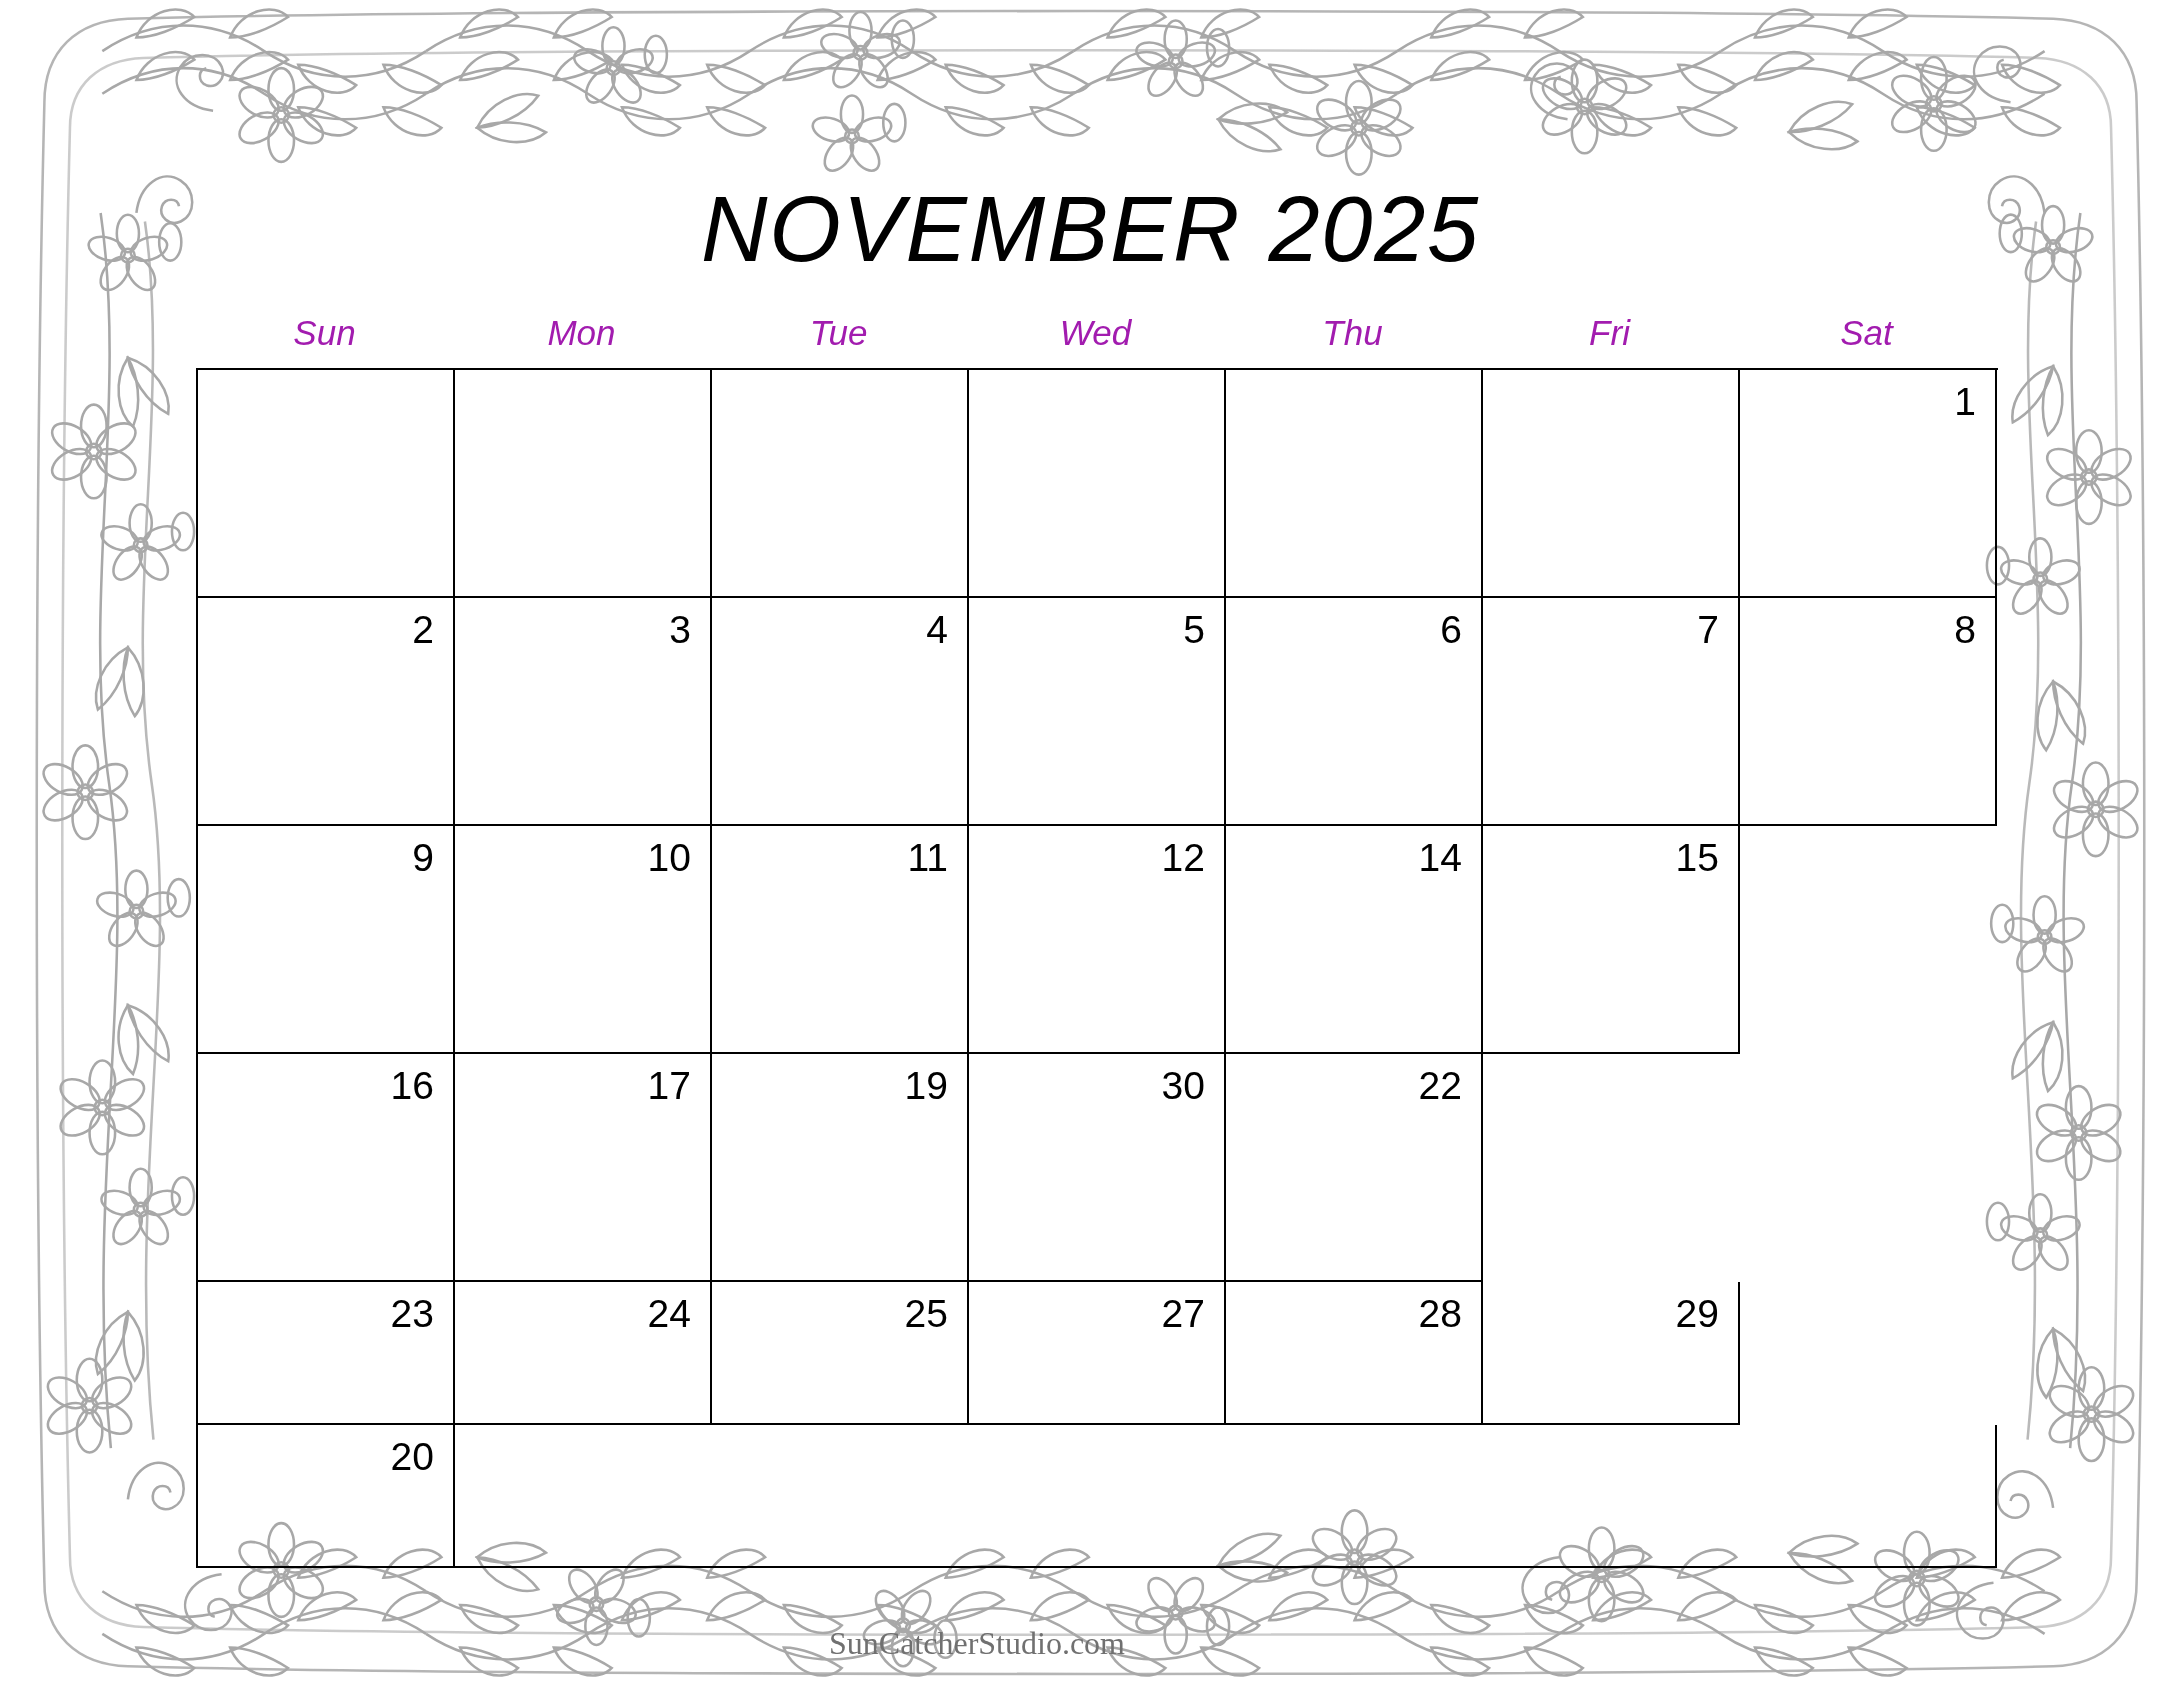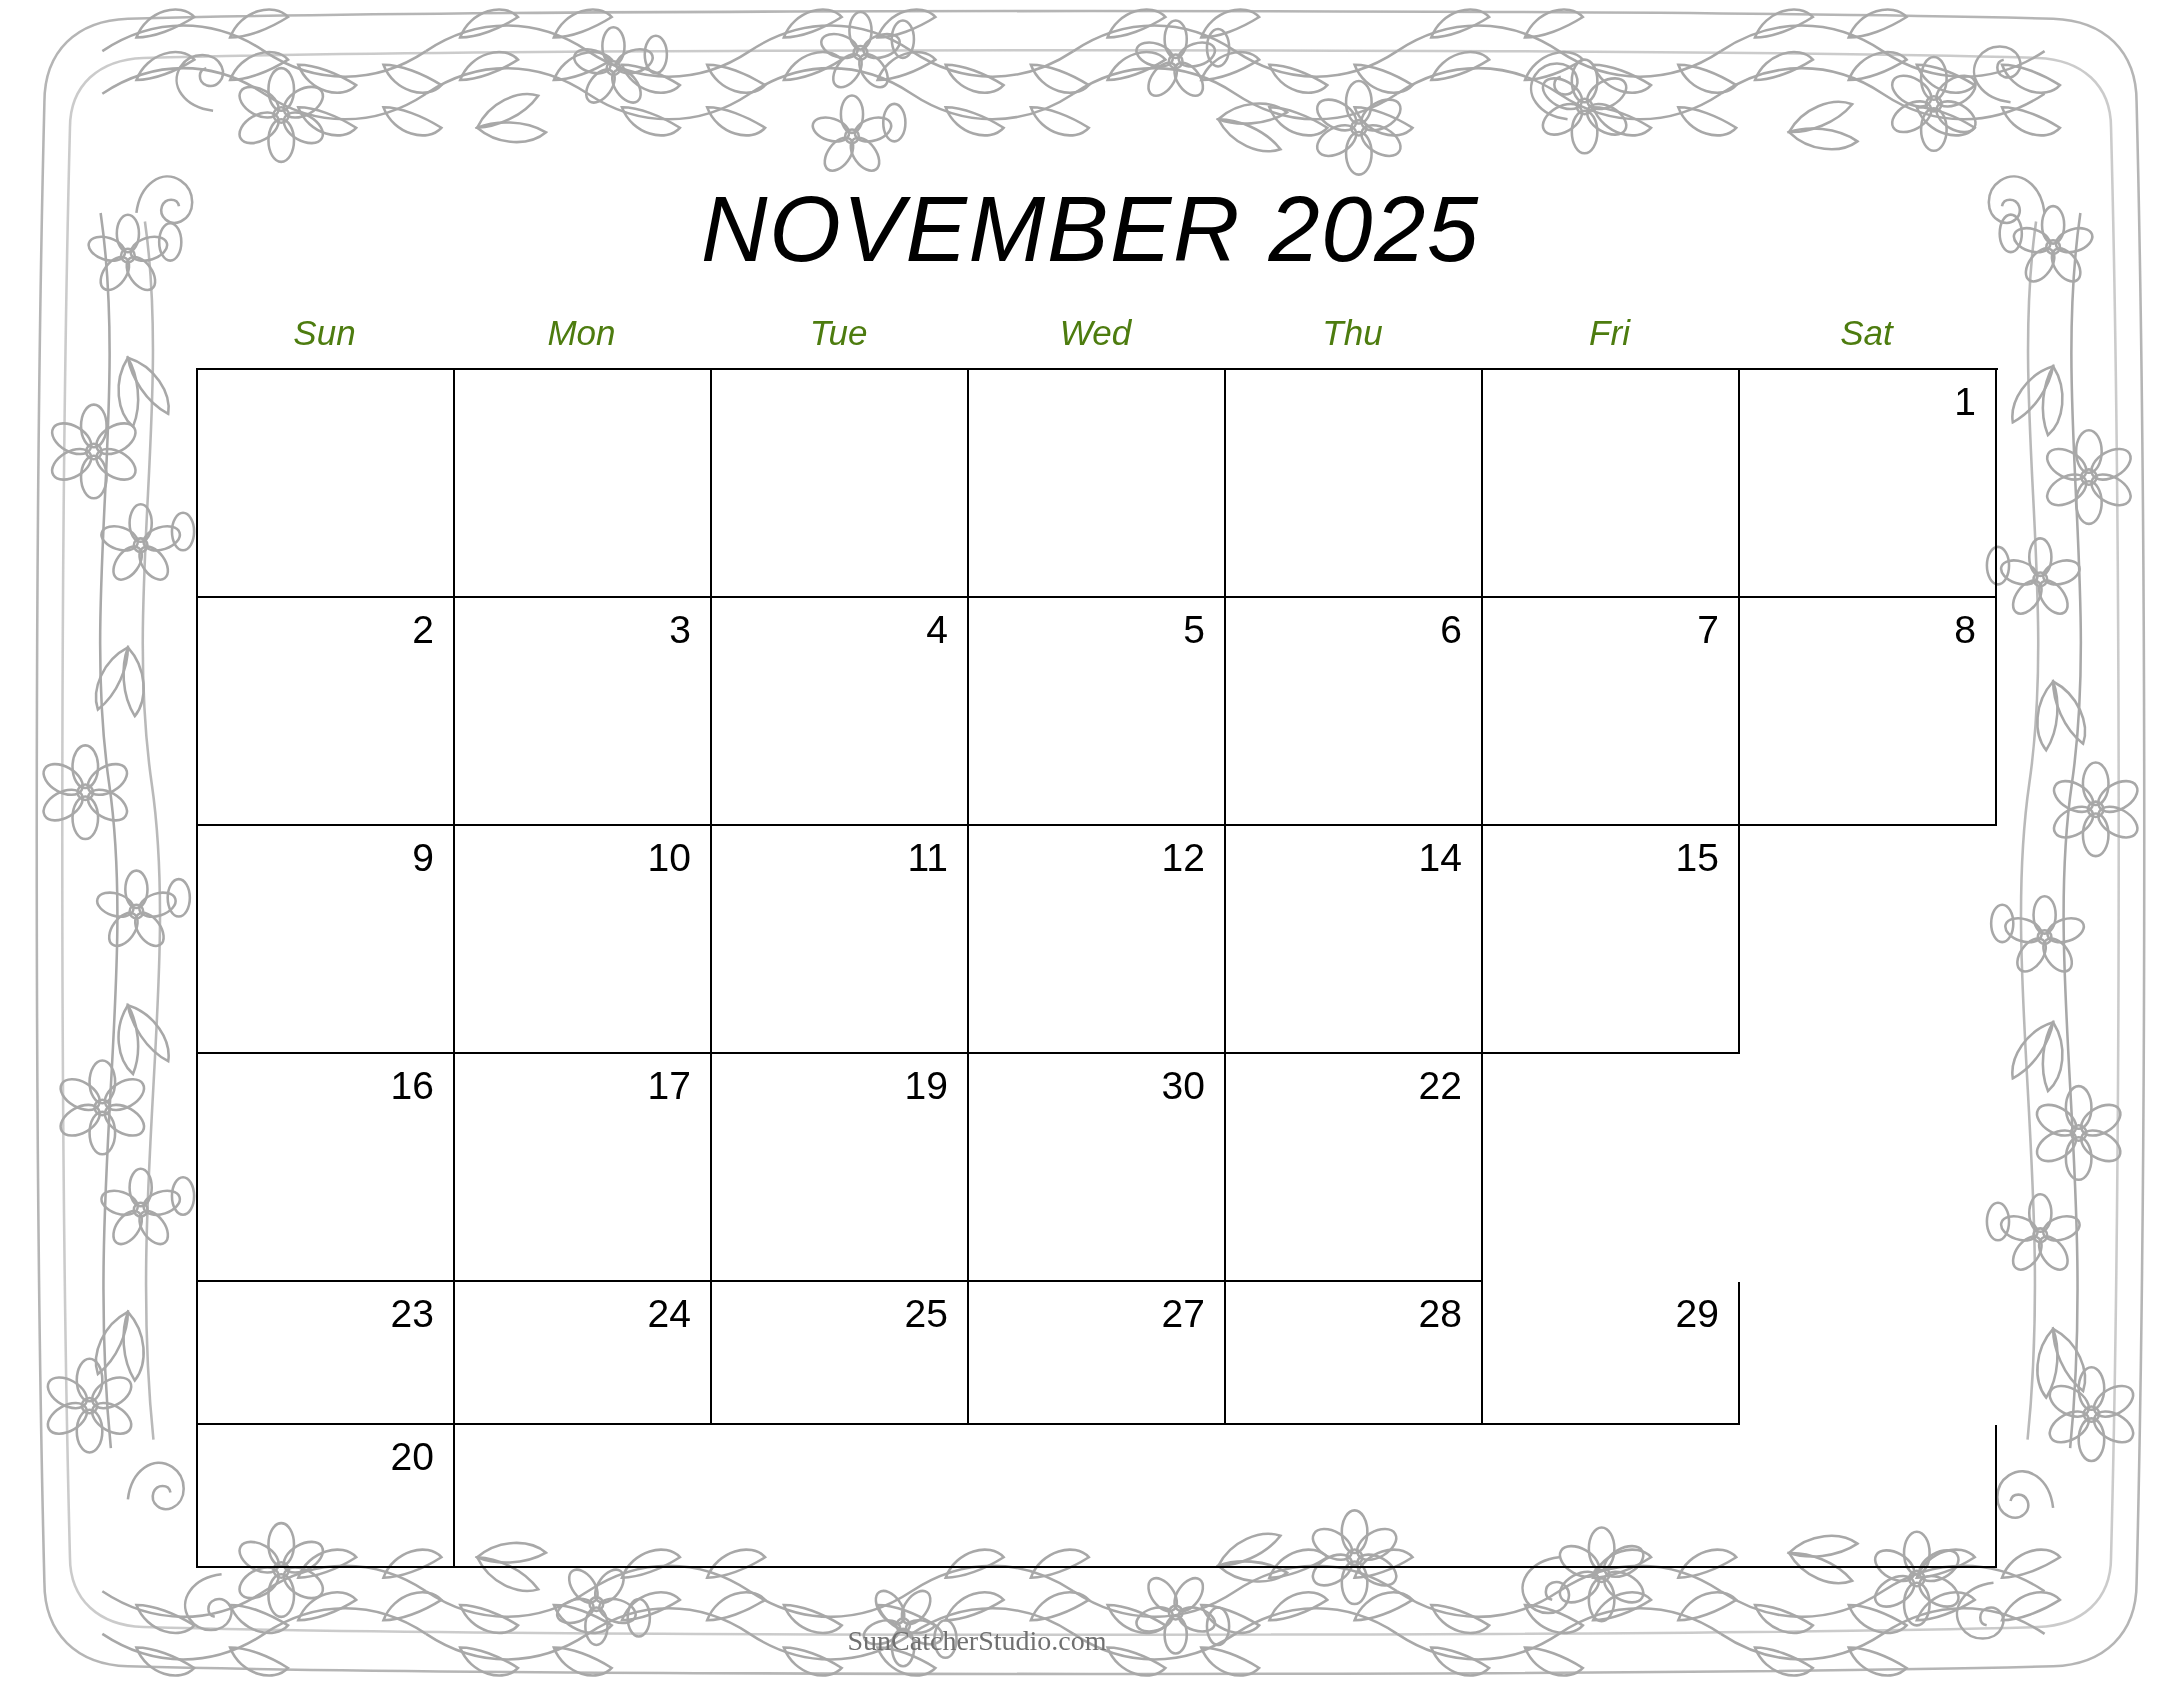--- a/index.html
+++ b/index.html
@@ -62,21 +62,21 @@
     left: 196px;
     top: 313px;
     width: 1802px;
     display: flex;
   }
   .weekday {
     width: 257px;
     text-align: center;
     font-size: 35px;
     font-style: italic;
-    color: #4d7c0f;
+    color: #a21caf;
   }
 
   .grid {
     position: absolute;
     left: 196px;
     top: 368px;
     width: 1802px;
     border-left: 2.6px solid #000;
     border-top: 2.6px solid #000;
     box-sizing: border-box;
@@ -115,21 +115,21 @@
     line-height: 1;
   }
 
   .footer {
     position: absolute;
     left: 0;
     top: 1625px;
     width: 1954px;
     text-align: center;
     font-family: "Liberation Serif", serif;
-    font-size: 28px;
+    font-size: 32px;
     color: #707070;
   }
 </style>
 </head>
 <body>
 
 <div class="page">
 
   <div class="border-art">
     <svg width="2181" height="1685" viewBox="0 0 2560 1978" xmlns="http://www.w3.org/2000/svg">

